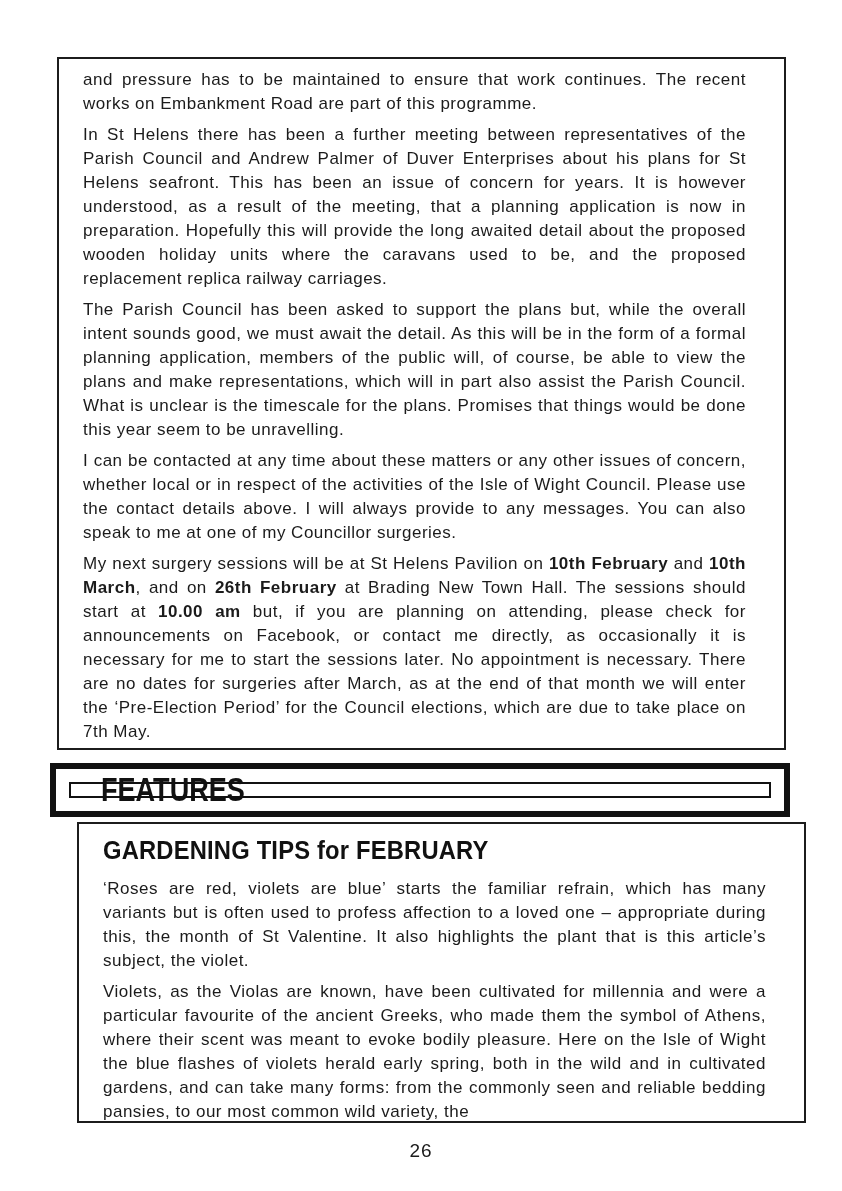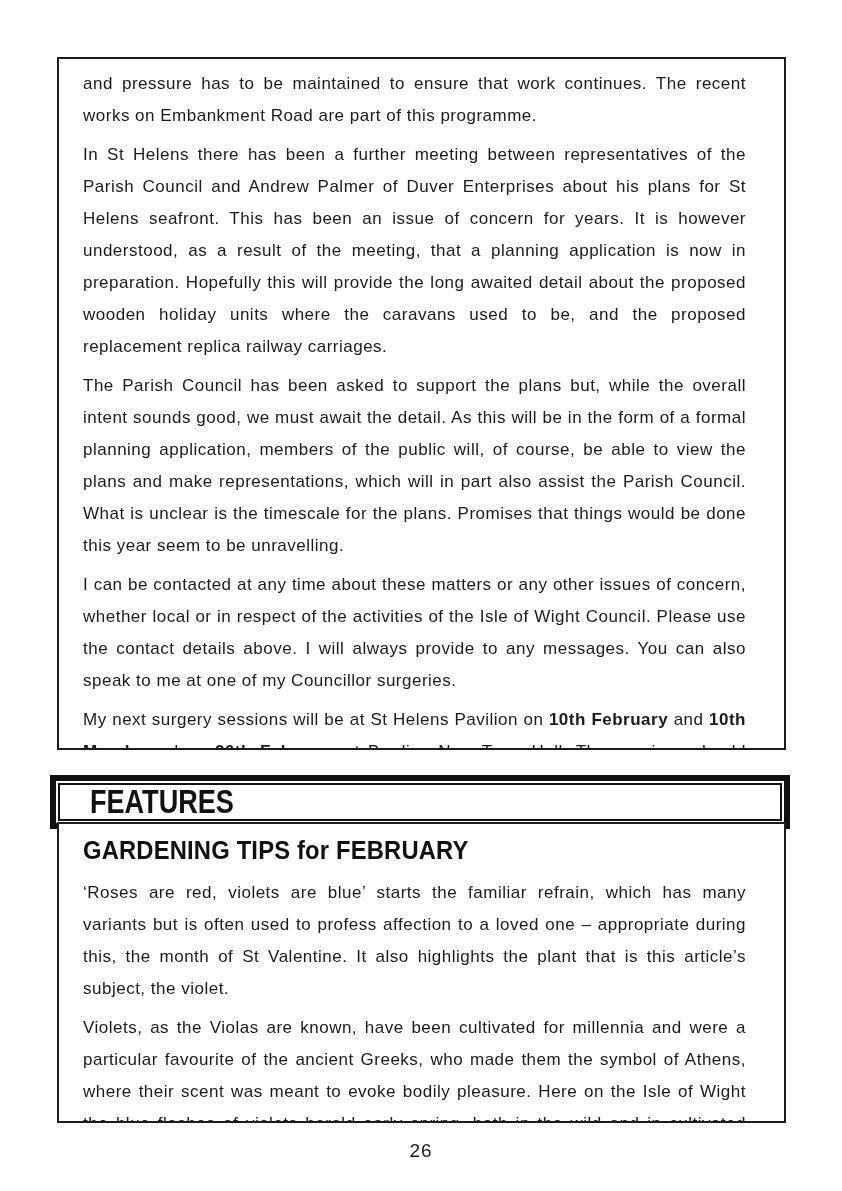--- a/index.html
+++ b/index.html
@@ -28,42 +28,42 @@
   }
   .report-box {
     top: 57px;
     height: 693px;
     padding: 9px 38px 8px 24px;
   }
   .gardening-box {
     top: 822px;
     height: 301px;
     padding: 8px 38px 8px 24px;
+    margin-left: 20px;
   }
   .body-par {
     margin: 0 0 7px 0;
     font-size: 17px;
-    line-height: 32px;
+    line-height: 24px;
     letter-spacing: 0.5px;
     text-align: justify;
   }
   .body-par b {
     font-weight: bold;
   }
   .banner {
     position: absolute;
     left: 50px;
     top: 763px;
     width: 740px;
     height: 54px;
     border: 6px solid #111111;
     box-sizing: border-box;
     background: #ffffff;
-    padding: 2px;
-    margin-top: 12px;
+    padding: 13px;
   }
   .banner-inner {
     width: 100%;
     height: 100%;
     box-sizing: border-box;
     border: 2px solid #111111;
     display: flex;
     align-items: center;
   }
   .banner-title {

